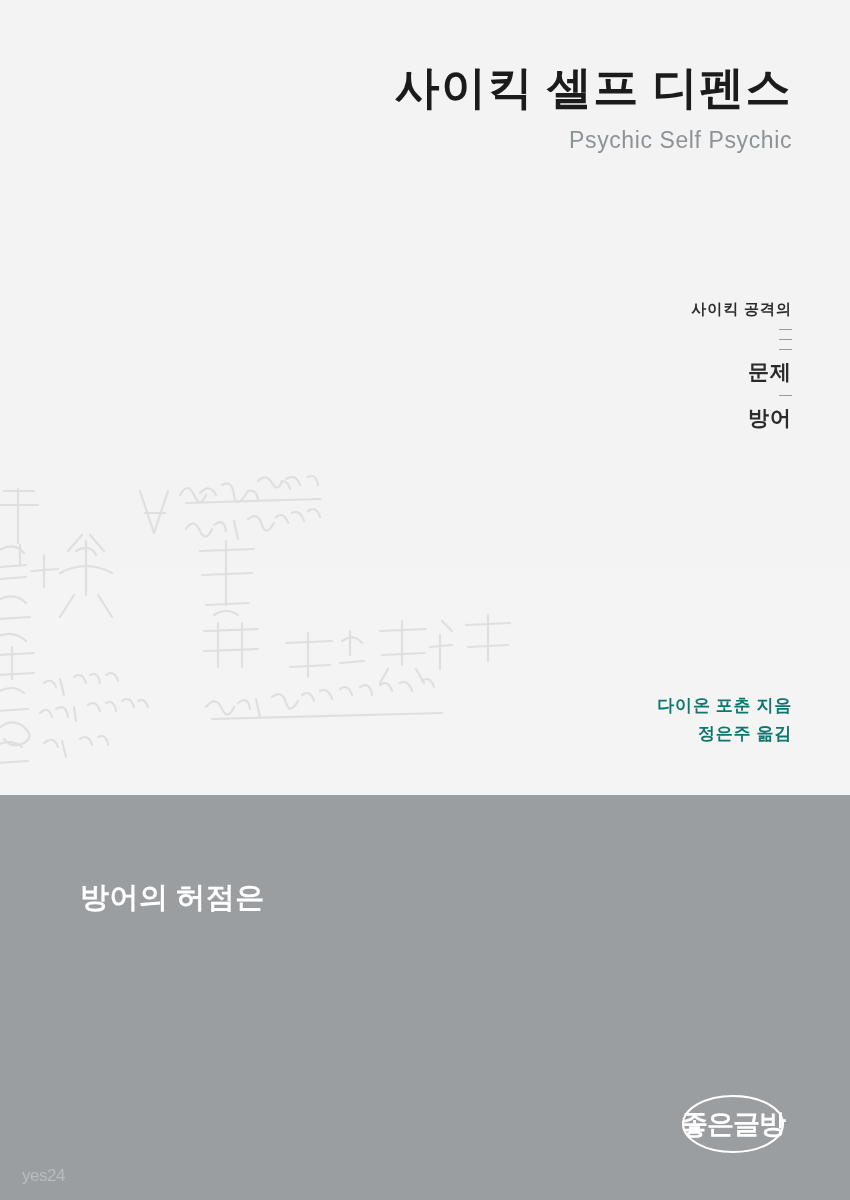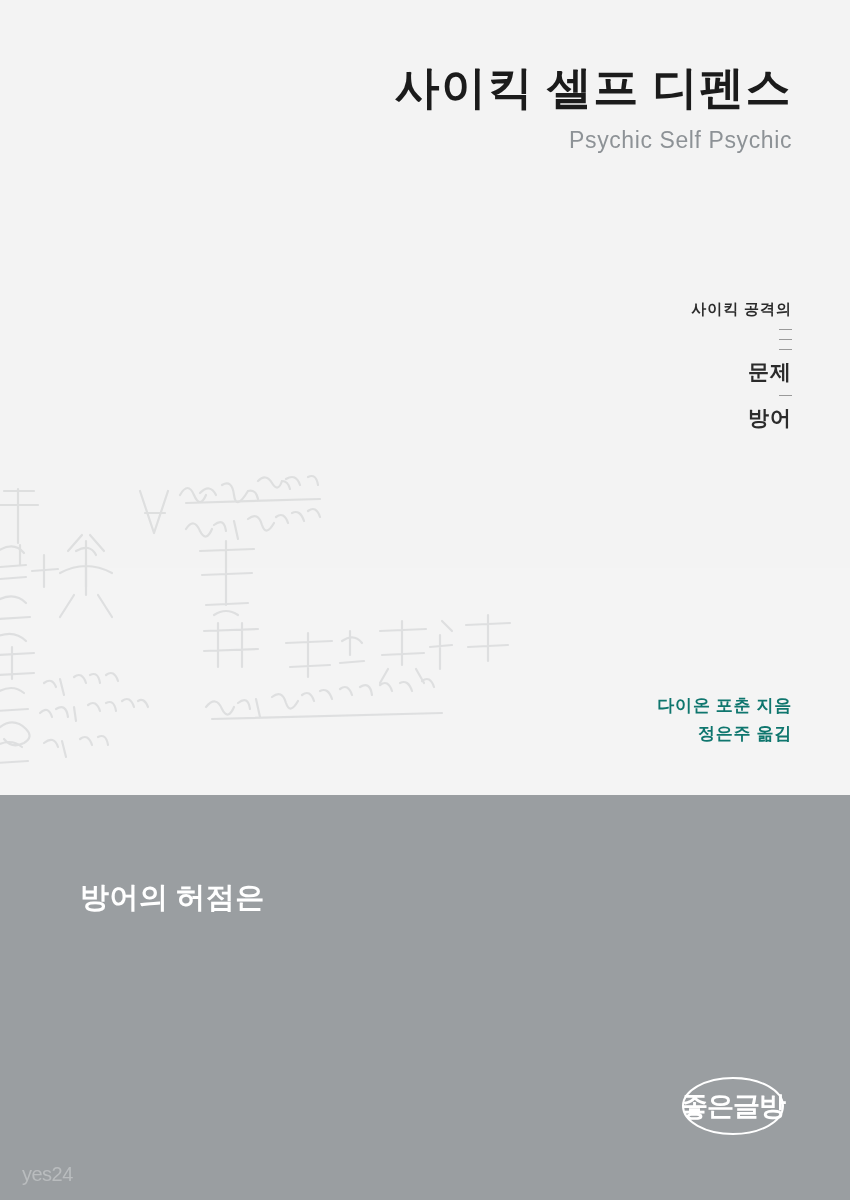--- a/index.html
+++ b/index.html
@@ -137,21 +137,21 @@
     letter-spacing: 0.5px;
     line-height: 1.52;
     margin-top: 20px;
   }
   .tagline div { white-space: nowrap; }
 
   
   .publisher {
     position: absolute;
     right: 62px;
-    bottom: 62px;
+    bottom: 44px;
     width: 110px;
     height: 64px;
   }
   .publisher svg { display: block; }
   .pub-text {
     position: absolute;
     inset: 0;
     color: #ffffff;
     font-family: "Liberation Serif", serif;
     font-weight: bold;
@@ -162,21 +162,21 @@
     white-space: nowrap;
   }
 
   
   .corner-mark {
     position: absolute;
     left: 22px;
     bottom: 14px;
     color: #b9bcbe;
     font-family: "Liberation Sans", sans-serif;
-    font-size: 20px;
+    font-size: 17px;
     letter-spacing: -0.5px;
   }
 </style>
 </head>
 <body>
 
 <div class="cover">
 
   <div class="upper-panel">
 

